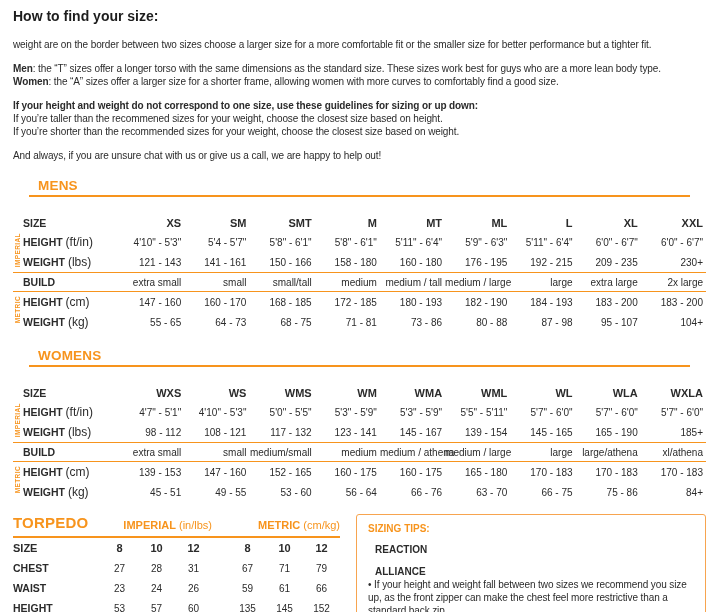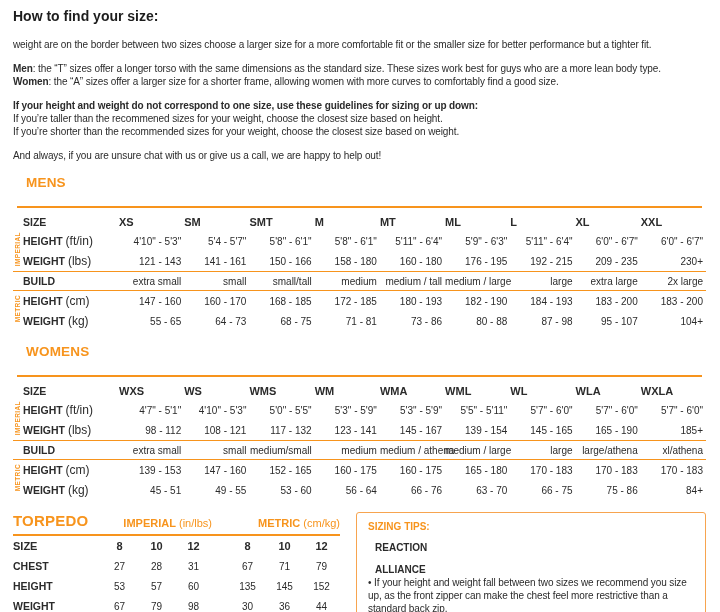--- a/index.html
+++ b/index.html
@@ -16,29 +16,29 @@
 
   
   .title{font-size:14px;font-weight:bold;color:#1d1d1d;margin:2px 0 14px 0;}
   .para{margin:0 0 11px 0;}
   .line{display:block;font-size:10px;line-height:13px;letter-spacing:-0.1px;white-space:nowrap;overflow:hidden;}
   .line b{font-weight:bold;}
   .bold{font-weight:bold;}
 
   
   .size-section{margin-top:13px;}
-  .sec-head{color:var(--accent);font-size:13.5px;font-weight:bold;margin:4px;padding:0 0 16px 9px;border-bottom:2px solid var(--accent);letter-spacing:0.2px;}
+  .sec-head{color:var(--accent);font-size:13.5px;font-weight:bold;margin:16px;padding:0 0 2px 9px;border-bottom:2px solid var(--accent);letter-spacing:0.2px;}
   table.size-table{width:100%;border-collapse:collapse;table-layout:fixed;}
   col.c-v{width:10px;}
   col.c-lab{width:96px;}
   .vcol{padding:0;text-align:center;vertical-align:middle;}
   .vlab{display:inline-block;writing-mode:vertical-rl;transform:rotate(180deg);font-size:6.5px;font-weight:bold;color:var(--accent);letter-spacing:0.4px;line-height:10px;}
   th.rlab{text-align:left;font-size:10.5px;font-weight:bold;padding:3px 0;white-space:nowrap;}
   th.rlab .unit{font-weight:normal;font-size:12px;text-align:right;}
-  th.dh{font-size:11px;font-weight:bold;text-align:left;padding:4px 3px 3px 0;}
+  th.dh{font-size:11px;font-weight:bold;text-align:right;padding:4px 3px 3px 0;}
   td.dv{font-size:10px;text-align:right;padding:3px 3px 3px 0;white-space:nowrap;}
   .bt{border-top:1.5px solid var(--accent);}
 
   
   .bottom{display:flex;gap:16px;margin-top:12px;align-items:stretch;}
   table.torpedo-table{width:320px;flex:0 0 auto;border-collapse:collapse;table-layout:fixed;align-self:flex-start;}
   col.tc-lab{width:88px;}
   col.tc-n{width:37px;}
   col.tc-gap{width:17px;}
   .t-head th{border-bottom:2px solid var(--accent);padding:0 0 5px 0;vertical-align:bottom;}
@@ -295,20 +295,30 @@
           <th class="t-rlab">CHEST</th>
           <td class="t-v">27</td>
           <td class="t-v">28</td>
           <td class="t-v">31</td>
           <td></td>
           <td class="t-v">67</td>
           <td class="t-v">71</td>
           <td class="t-v">79</td>
         </tr>
         <tr>
+          <th class="t-rlab">WAIST</th>
+          <td class="t-v">23</td>
+          <td class="t-v">24</td>
+          <td class="t-v">26</td>
+          <td></td>
+          <td class="t-v">59</td>
+          <td class="t-v">61</td>
+          <td class="t-v">66</td>
+        </tr>
+        <tr>
           <th class="t-rlab">HEIGHT</th>
           <td class="t-v">53</td>
           <td class="t-v">57</td>
           <td class="t-v">60</td>
           <td></td>
           <td class="t-v">135</td>
           <td class="t-v">145</td>
           <td class="t-v">152</td>
         </tr>
         <tr>

